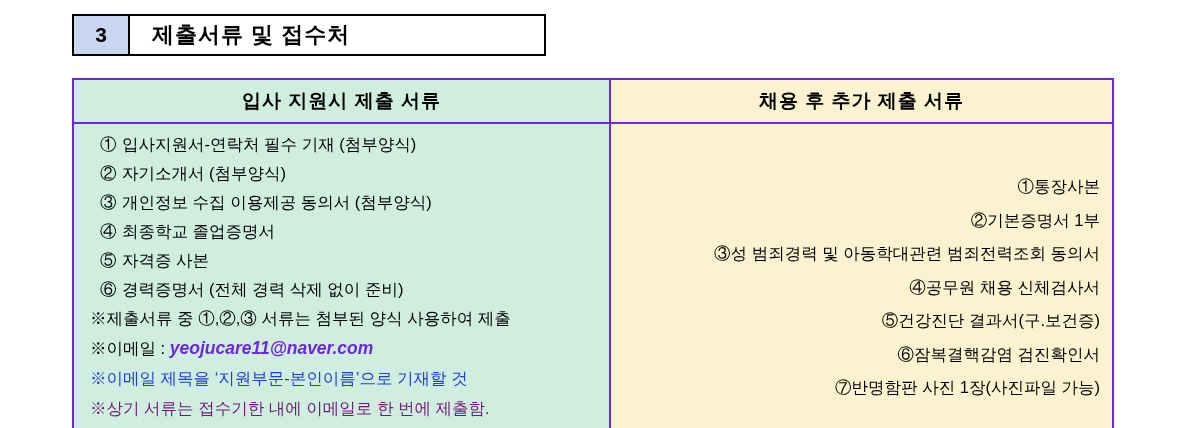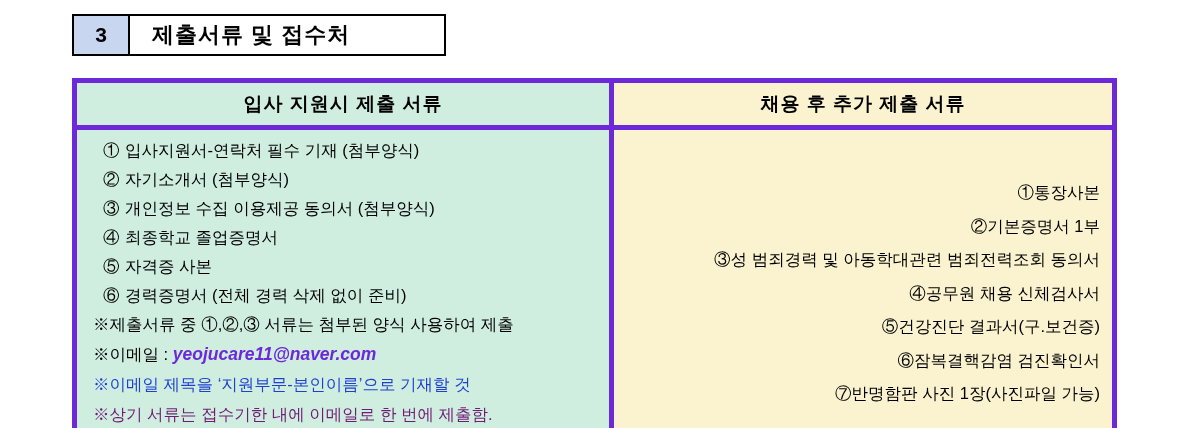--- a/index.html
+++ b/index.html
@@ -30,21 +30,21 @@
     background: #c9d6f0;
     border: 2px solid #000000;
     display: flex;
     align-items: center;
     justify-content: center;
     font-size: 21px;
     font-weight: bold;
     box-sizing: border-box;
   }
   .section-title-box {
-    width: 316px;
+    width: 416px;
     height: 42px;
     background: #ffffff;
     border: 2px solid #000000;
     border-left: none;
     display: flex;
     align-items: center;
     box-sizing: border-box;
     padding-left: 22px;
   }
   .section-title {
@@ -57,21 +57,21 @@
   .doc-table {
     position: absolute;
     left: 72px;
     top: 78px;
     width: 1040px;
     border-collapse: collapse;
     table-layout: fixed;
   }
   .doc-table th,
   .doc-table td {
-    border: 5px solid #6d28d9;
+    border: 2px solid #6d28d9;
     vertical-align: top;
     padding: 8px;
   }
   .col-left { width: 537px; }
   .col-right { width: 503px; }
 
   .th-left {
     background: #cfeee0;
     text-align: center;
     font-size: 19px;

